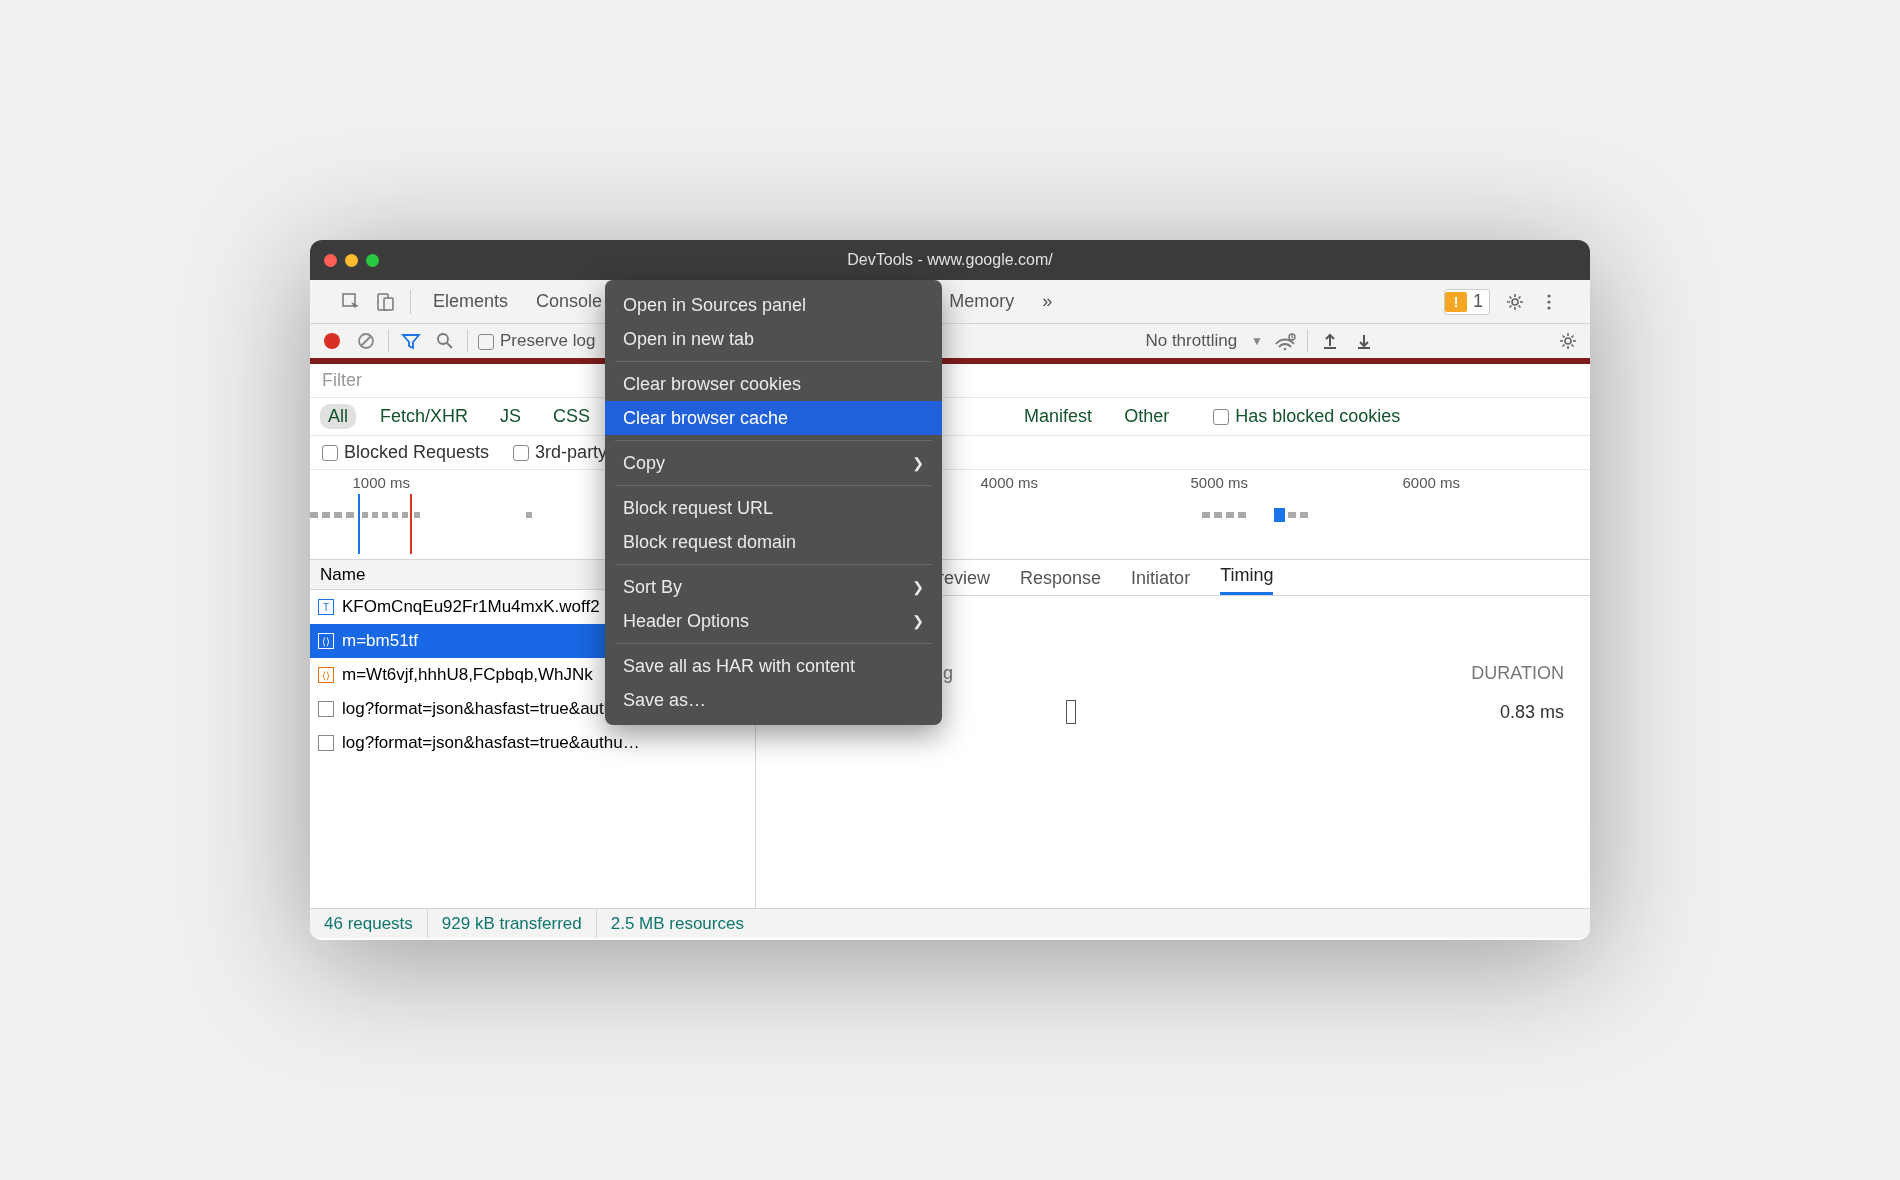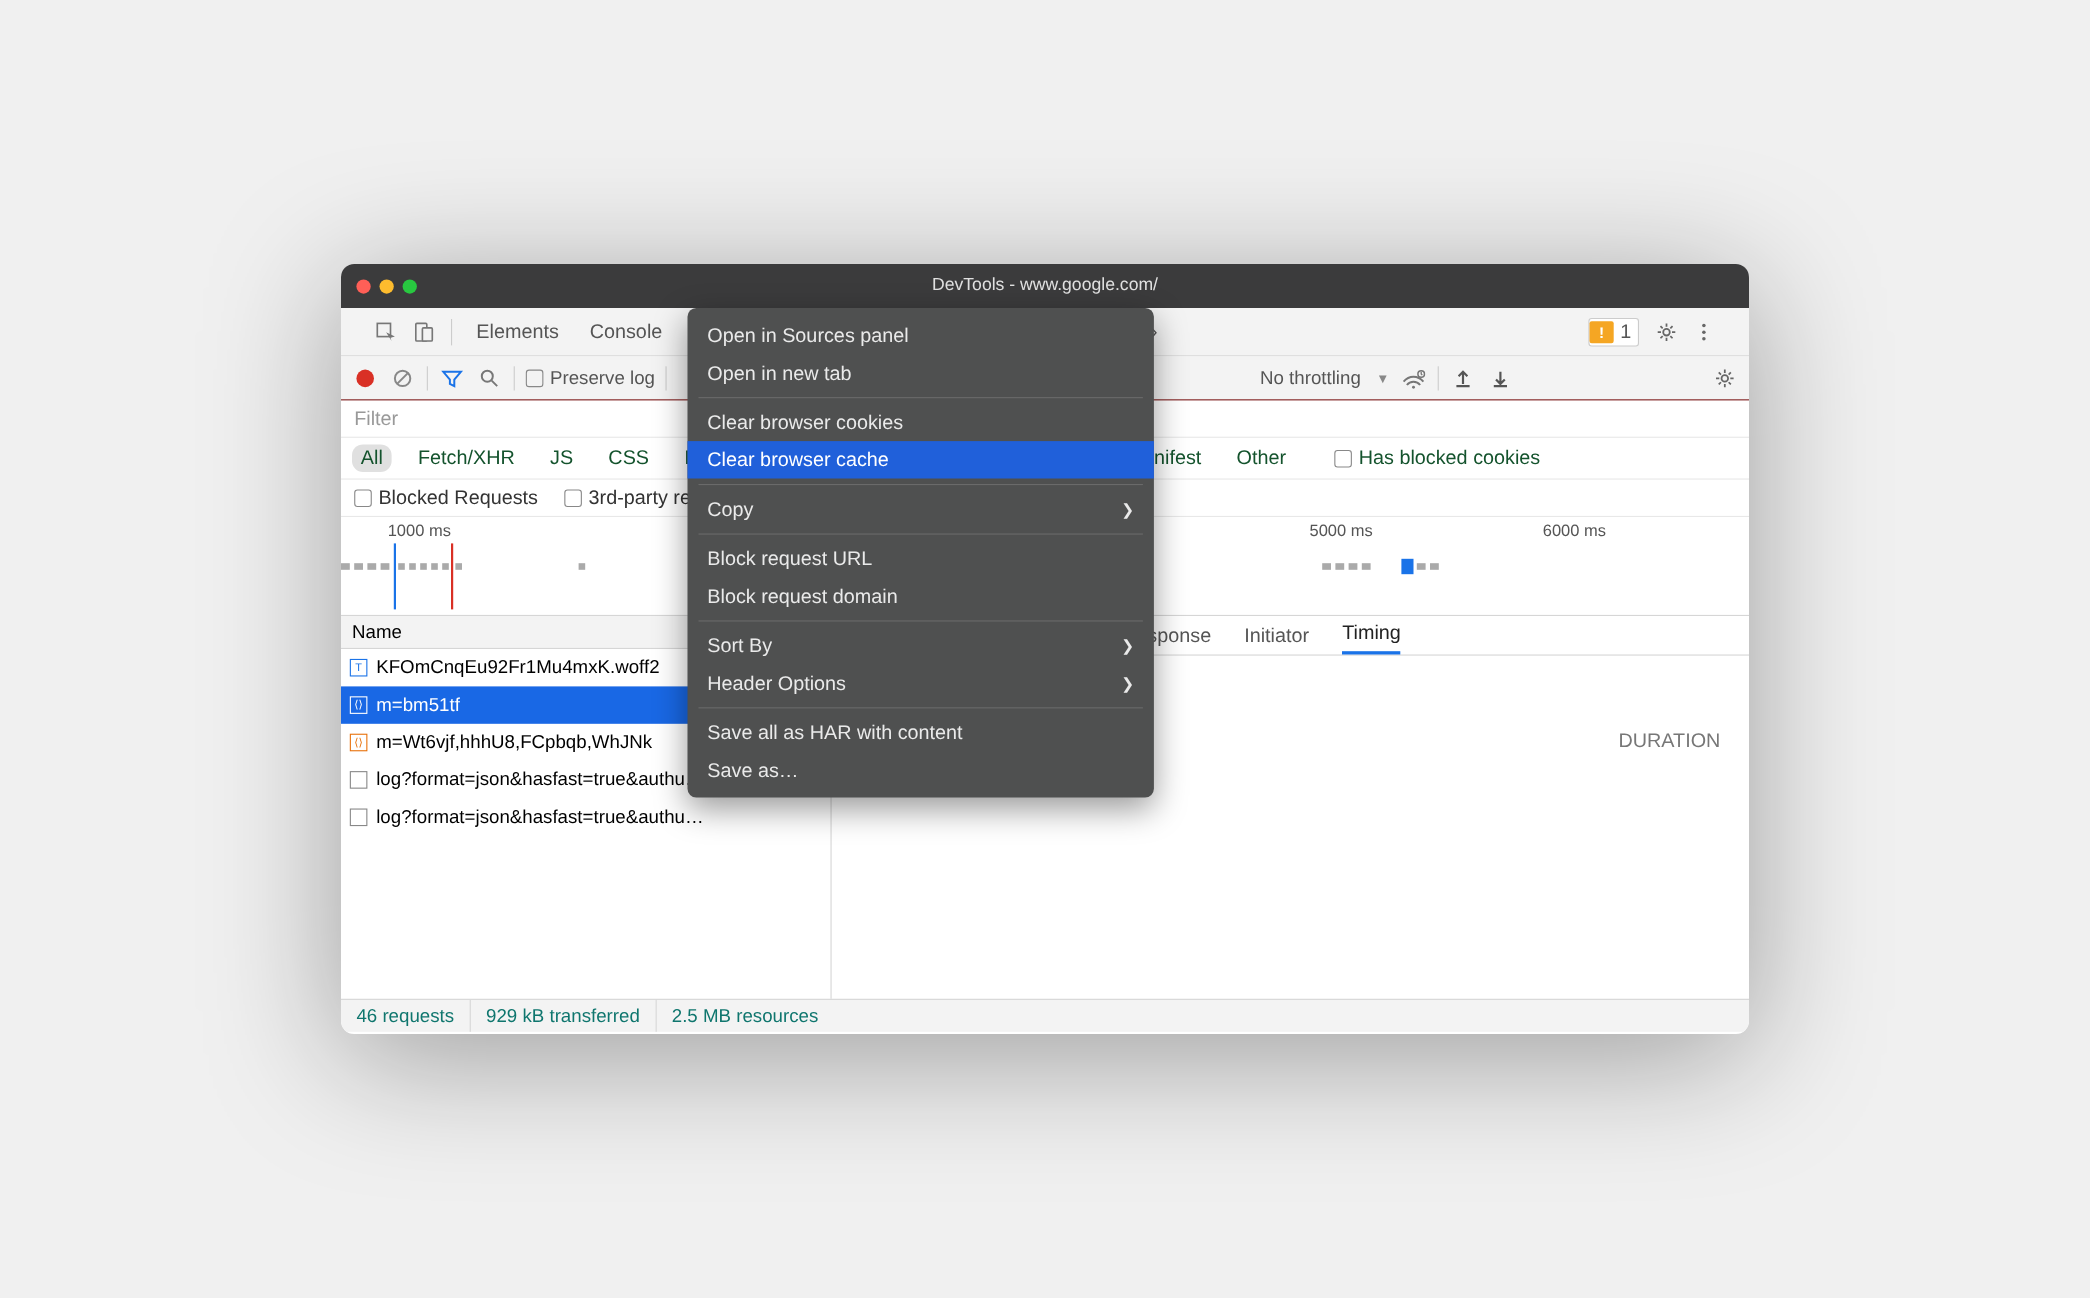--- a/index.html
+++ b/index.html
@@ -12,21 +12,21 @@
 .red{background:#ff5f57;} .yellow{background:#febc2e;} .green{background:#28c840;}
 .titletext { position:absolute; left:0; right:0; text-align:center; font-size:16px; color:#e1e1e1; pointer-events:none;}
 .tabbar { height:44px; border-bottom:1px solid #d6d6d6; background:#f3f3f3; display:flex; align-items:center; padding:0 24px; font-size:18px; color:#555; }
 .tabbar .ic { width:30px; height:30px; display:flex; align-items:center; justify-content:center; margin:0 2px; }
 .tabbar .sep { width:1px; height:24px; background:#ccc; margin:0 8px; }
 .tabbar .tab { padding:0 14px; cursor:pointer; }
 .tabbar .tab.active { color:#222; }
 .tabbar .spacer { flex:1; }
 .badge { display:flex; align-items:center; background:#fff; border:1px solid #ccc; border-radius:3px; height:26px; padding:0 6px 0 0; margin-right:8px; }
 .badge .sq { width:22px; height:20px; background:#f5a623; margin-right:6px; display:flex; align-items:center; justify-content:center; color:#fff; font-weight:bold; font-size:14px; border-radius:2px;}
-.toolbar { height:40px; border-bottom:1px solid #7f1d1d; background:#f3f3f3; display:flex; align-items:center; padding:0 10px; font-size:17px; color:#555; gap:10px; }
+.toolbar { height:40px; border-bottom:6px solid #7f1d1d; background:#f3f3f3; display:flex; align-items:center; padding:0 10px; font-size:17px; color:#555; gap:10px; }
 .toolbar .rec { width:16px; height:16px; background:#d93025; border-radius:50%; }
 .toolbar .ico { width:24px; height:24px; display:flex; align-items:center; justify-content:center; }
 .toolbar .vsep { width:1px; height:22px; background:#ccc; }
 .cbx { width:16px; height:16px; border:1.5px solid #888; border-radius:3px; display:inline-block; vertical-align:middle; margin-right:6px;}
 .filterrow { padding:6px 12px; border-bottom:1px solid #e8e8e8; font-size:18px; color:#555; }
 .typerow { padding:6px 10px; border-bottom:1px solid #e8e8e8; font-size:18px; color:#14532d; display:flex; align-items:center; gap:16px; flex-wrap:wrap;}
 .typerow .chip { padding:2px 8px; border-radius:10px; }
 .typerow .chip.active { background:#e0e0e0; }
 .blockedrow { padding:6px 12px; border-bottom:1px solid #e8e8e8; font-size:18px; color:#333; display:flex; gap:24px;}
 .timeline { height:90px; border-bottom:1px solid #d6d6d6; background:#fff; position:relative; }
@@ -51,21 +51,21 @@
 .dt-tabs .dt { padding-bottom:6px; }
 .dt-tabs .dt.active { color:#222; border-bottom:3px solid #1a73e8;}
 .dt-content { flex:1; padding:20px 26px; font-size:18px; color:#333;}
 .dt-content .sched { margin-top:26px; color:#777; display:flex; justify-content:space-between;}
 .dt-content .qrow { margin-top:16px; display:flex; align-items:center; }
 .dt-content .qlabel { margin-left:24px; flex:0 0 220px;}
 .dt-content .qbar { width:10px; height:24px; border:1.5px solid #555; margin-left:40px;}
 .dt-content .qdur { margin-left:auto; }
 .statusbar { height:30px; border-top:1px solid #d6d6d6; background:#f3f3f3; display:flex; align-items:center; font-size:17px; color:#0f766e;}
 .statusbar > div { padding:0 14px; border-right:1px solid #d6d6d6; height:100%; display:flex; align-items:center;}
-.ctxmenu { position:absolute; left:315px; top:40px; width:424px; background:#4f5050; border-radius:8px; padding:8px 0; box-shadow:0 10px 30px rgba(0,0,0,0.4); font-size:18px; color:#eaeaea;}
+.ctxmenu { position:absolute; left:295px; top:40px; width:337px; background:#4f5050; border-radius:8px; padding:8px 0; box-shadow:0 10px 30px rgba(0,0,0,0.4); font-size:18px; color:#eaeaea;}
 .ctxmenu .mi { height:34px; display:flex; align-items:center; padding:0 18px; justify-content:space-between; cursor:pointer;}
 .ctxmenu .mi.hl { background:#2060da; color:#fff;}
 .ctxmenu .msep { height:1px; background:#6a6a6a; margin:5px 10px;}
 .ctxmenu .arrow { font-size:14px;}
 svg { display:block; }
 </style>
 </head>
 <body>
 
 <div class="shadowwrap">
@@ -261,20 +261,25 @@
         <div class="dt">Response</div>
         <div class="dt">Initiator</div>
         <div class="dt active">Timing</div>
       </div>
       <div class="dt-content">
         <div>Started at 4.71 s</div>
         <div class="sched">
           <span>Resource Scheduling</span>
           <span>DURATION</span>
         </div>
+        <div class="qrow">
+          <span class="qlabel">Queueing</span>
+          <span class="qbar"></span>
+          <span class="qdur">0.83 ms</span>
+        </div>
       </div>
     </div>
   </div>
 
   <div class="statusbar">
     <div>46 requests</div>
     <div>929 kB transferred</div>
     <div style="border-right:none;">2.5 MB resources</div>
   </div>
 

